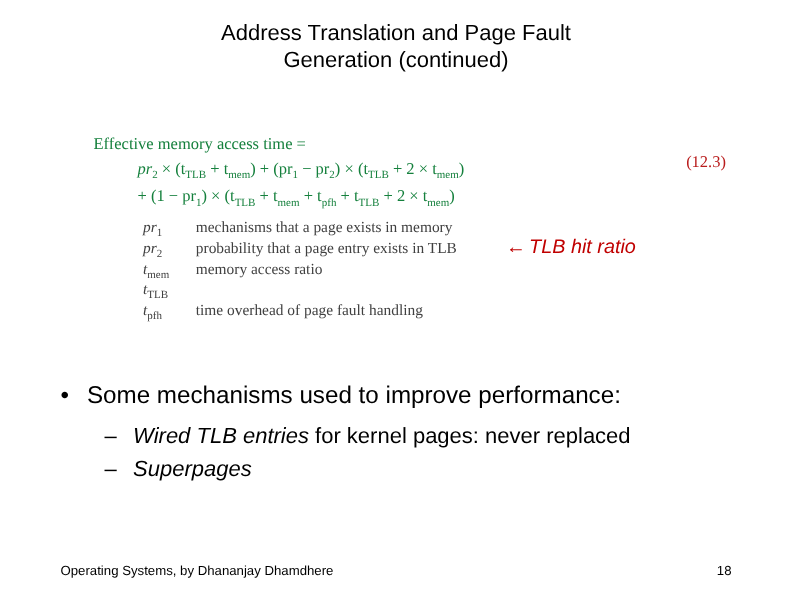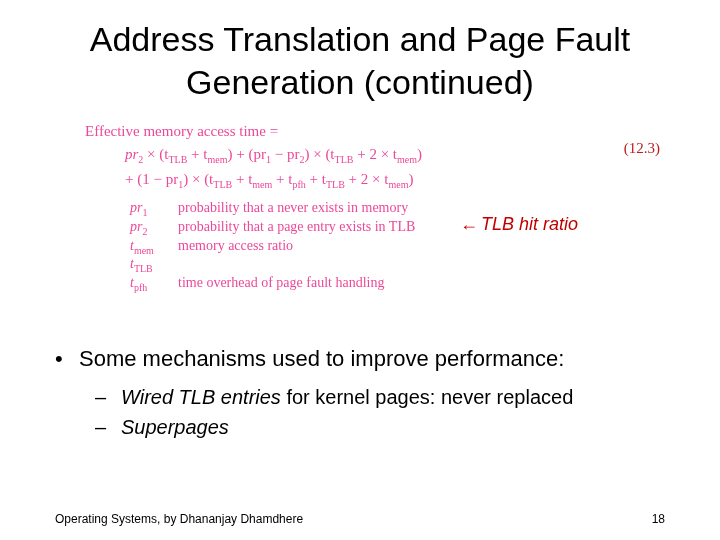--- a/index.html
+++ b/index.html
@@ -17,32 +17,32 @@
     width: 720px;
     height: 540px;
     box-sizing: border-box;
   }
   .title {
     position: absolute;
     top: 18px;
     left: 0;
     right: 0;
     text-align: center;
-    font-size: 34px;
+    font-size: 20px;
     line-height: 1.25;
     font-weight: 400;
   }
   .formula-block {
     position: absolute;
     top: 120px;
     left: 85px;
     width: 580px;
     font-family: "Times New Roman", Times, serif;
     font-size: 15px;
-    color: #ec4899;
+    color: #15803d;
     line-height: 1.55;
   }
   .formula-block .lead {
     display: inline;
   }
   .formula-block .line2 {
     padding-left: 40px;
     display: block;
   }
   .formula-block .line3 {
@@ -56,21 +56,21 @@
     font-family: "Times New Roman", Times, serif;
     font-size: 15px;
     color: #b91c1c;
   }
   .defs {
     position: absolute;
     top: 200px;
     left: 130px;
     font-family: "Times New Roman", Times, serif;
     font-size: 14px;
-    color: #ec4899;
+    color: #404040;
   }
   .defs .row {
     display: flex;
     margin-bottom: 1px;
   }
   .defs .sym {
     width: 48px;
   }
   .sub {
     font-size: 10px;
@@ -148,21 +148,21 @@
     <span class="line3">
       <span>+ (1 − pr</span><span class="sub">1</span><span>) × (t</span><span class="sub">TLB</span><span> + t</span><span class="sub">mem</span><span> + t</span><span class="sub">pfh</span><span> + t</span><span class="sub">TLB</span><span> + 2 × t</span><span class="sub">mem</span><span>)</span>
     </span>
   </div>
 
   <div class="eqnum">(12.3)</div>
 
   <div class="defs">
     <div class="row">
       <span class="sym"><i>pr</i><span class="sub">1</span></span>
-      <span>probability that a never exists in memory</span>
+      <span>mechanisms that a page exists in memory</span>
     </div>
     <div class="row">
       <span class="sym"><i>pr</i><span class="sub">2</span></span>
       <span>probability that a page entry exists in TLB</span>
     </div>
     <div class="row">
       <span class="sym"><i>t</i><span class="sub">mem</span></span>
       <span>memory access ratio</span>
     </div>
     <div class="row">

